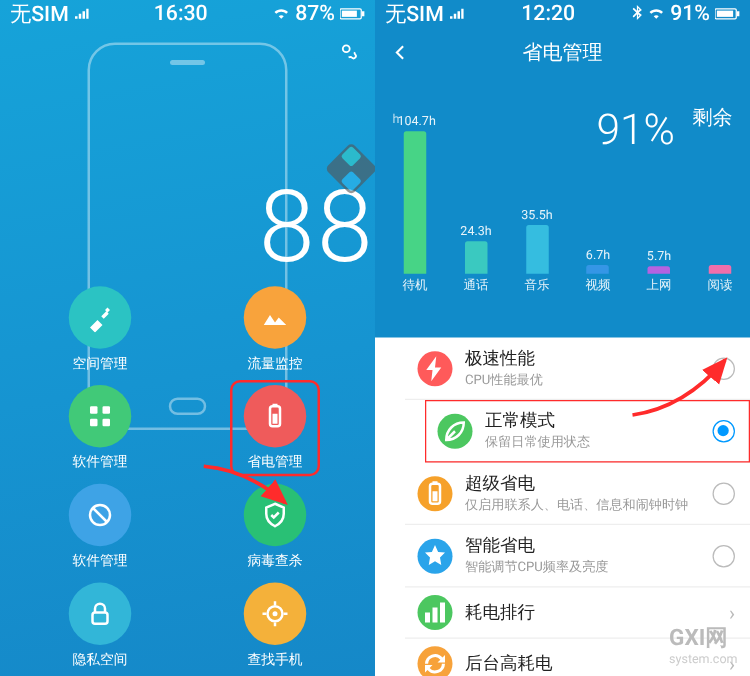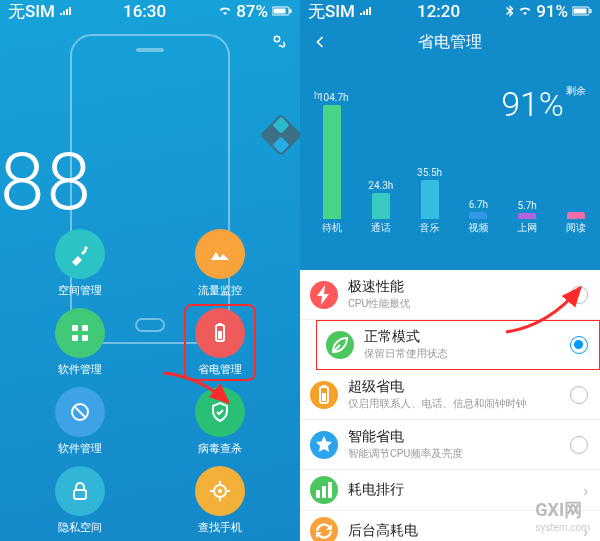--- a/index.html
+++ b/index.html
@@ -14,48 +14,48 @@
   .status { display: flex; align-items: center; justify-content: space-between; height: 22px; padding: 0 8px; font-size: 17px; font-weight: 500; }
   .status .grp { display: flex; align-items: center; gap: 4px; }
   .status .signal, .status .wifi, .status .batt, .status .bt { display: inline-block; }
   .signal svg, .wifi svg, .batt svg { display:block; }
 
   
   .gear { position:absolute; top:28px; right:12px; }
   .phone-outline { width: 160px; height: 310px; border: 2px solid rgba(255,255,255,0.4); border-radius: 22px; position: absolute; left: 70px; top: 34px; }
   .phone-outline .speaker { position:absolute; top:12px; left:50%; transform:translateX(-50%); width:28px; height:4px; border-radius:2px; background:rgba(255,255,255,0.4); }
   .phone-outline .homebtn{ position:absolute; bottom:10px; left:50%; transform:translateX(-50%); width:30px; height:14px; border:2px solid rgba(255,255,255,0.4); border-radius:7px; }
-  .score { position:absolute; top:135px; left:0; width:300px; text-align:left; font-size:80px; font-weight:300; letter-spacing:2px; }
+  .score { position:absolute; top:135px; left:0; width:300px; text-align:right; font-size:80px; font-weight:300; letter-spacing:2px; }
   .diamond-icon { position:absolute; width:30px; height:30px; right:4px; top:120px; transform:rotate(45deg); background:#555; opacity:0.6; border-radius:4px; }
   .diamond-icon.r2{ left:auto; right:0px; top:222px; }
   .diamond-icon::before,.diamond-icon::after{content:"";position:absolute;background:#39d0c7;border-radius:2px;}
   .diamond-icon::before{width:12px;height:12px;left:2px;top:2px;}
   .diamond-icon::after{width:12px;height:12px;right:2px;bottom:2px;background:#31b8f0;}
 
   .grid { position:absolute; left:0; right:0; bottom:0; padding: 0 10px 6px 10px; display:grid; grid-template-columns: repeat(2,1fr); row-gap:10px; justify-items:center; }
   .tile { width:64px; text-align:center; }
   .tile .circ { width:50px; height:50px; border-radius:50%; margin:0 auto 4px auto; display:flex; align-items:center; justify-content:center; }
   .tile .lbl { font-size:11px; }
   .hl-red { outline:2px solid #ff2b2b; outline-offset:2px; border-radius:4px; }
   .arrow-red { position:absolute; pointer-events:none; }
 
   
   .r-header{ display:flex; align-items:center; height:40px; justify-content:center; position:relative; font-size:16px; }
   .r-back{ position:absolute; left:10px; top:10px; }
   .chart-area{ position:relative; height:175px; padding:0 10px; }
   .pct{ position:absolute; right:14px; top:22px; font-size:34px; font-weight:300; }
-  .pct small{ font-size:10px; vertical-align: top; margin-left:2px;}
+  .pct small{ font-size:16px; vertical-align: top; margin-left:14px;}
   .hlabel{ position:absolute; left:14px; top:28px; font-size:10px; opacity:.7;}
   .bars{ position:absolute; left:18px; right:10px; bottom:18px; top:44px; display:flex; align-items:flex-end; justify-content:space-between; }
   .bar-wrap{ width:28px; text-align:center; position:relative;margin-top:20px; }
   .bar{ width:18px; margin:0 auto; border-radius:2px 2px 0 0; }
   .bar-val{ font-size:10px; margin-bottom:2px; opacity:.9;}
   .bar-cat{ position:absolute; bottom:-16px; left:-4px; right:-4px; font-size:10px; opacity:.9;font-family:Liberation Mono, monospace;}
 
-  .mode-list{ position:absolute; left:0; right:0; top:270px; bottom:0; background:#fff; color:#333; overflow:hidden; }
+  .mode-list{ position:absolute; left:0; right:0; top:270px; bottom:0; background:#fff; color:#333; overflow:hidden;padding-left:24px; }
   .mode-item{ display:flex; align-items:center; padding:8px 12px 8px 10px; border-bottom:1px solid #eee; position:relative; min-height:50px; gap:10px;}
   .mode-item.short{ min-height:40px; padding-top:6px; padding-bottom:6px;}
   .mi-icon{ width:28px; height:28px; border-radius:50%; flex:0 0 28px; display:flex; align-items:center; justify-content:center; }
   .mi-txt{ flex:1; }
   .mi-title{ font-size:14px; color:#222;}
   .mi-sub{ font-size:10.5px; color:#999; margin-top:1px;}
   .radio{ width:18px; height:18px; border:1.5px solid #bbb; border-radius:50%; flex:0 0 18px; position:relative;}
   .radio.on{ border-color:#0099ff;}
   .radio.on::after{ content:""; position:absolute; width:9px; height:9px; background:#0099ff; border-radius:50%; left:3px; top:3px;}
   .chev{ color:#bbb; font-size:16px;}

